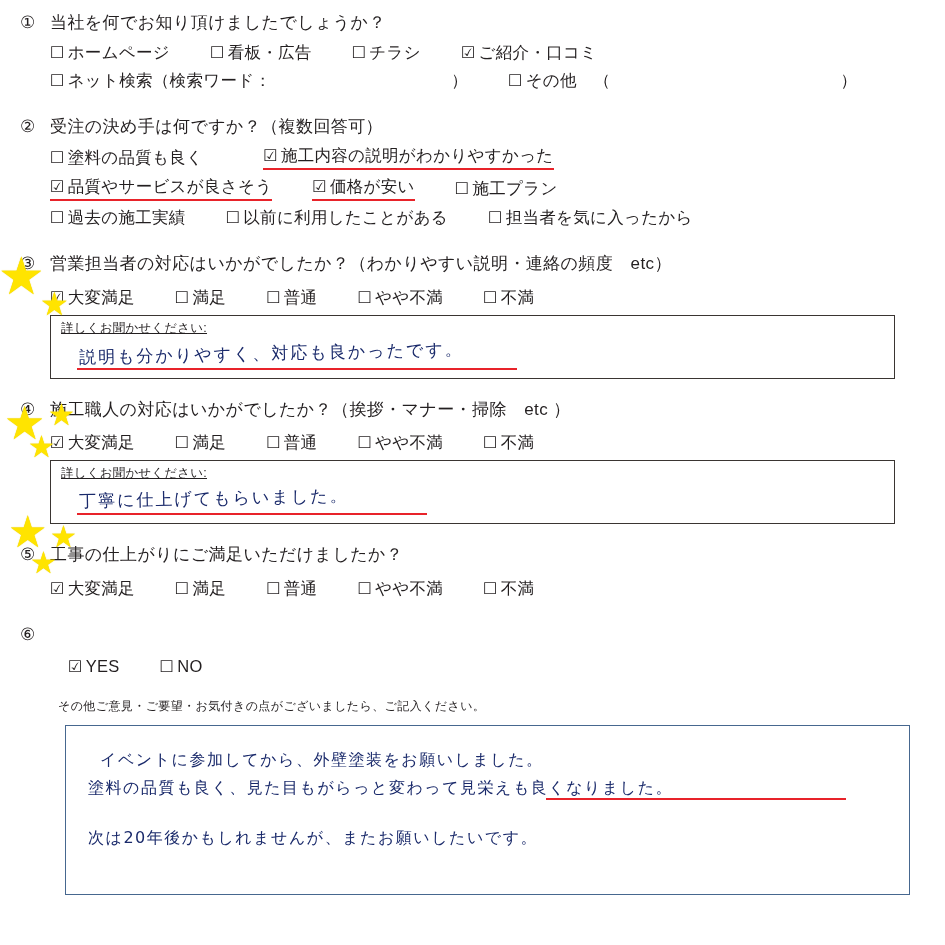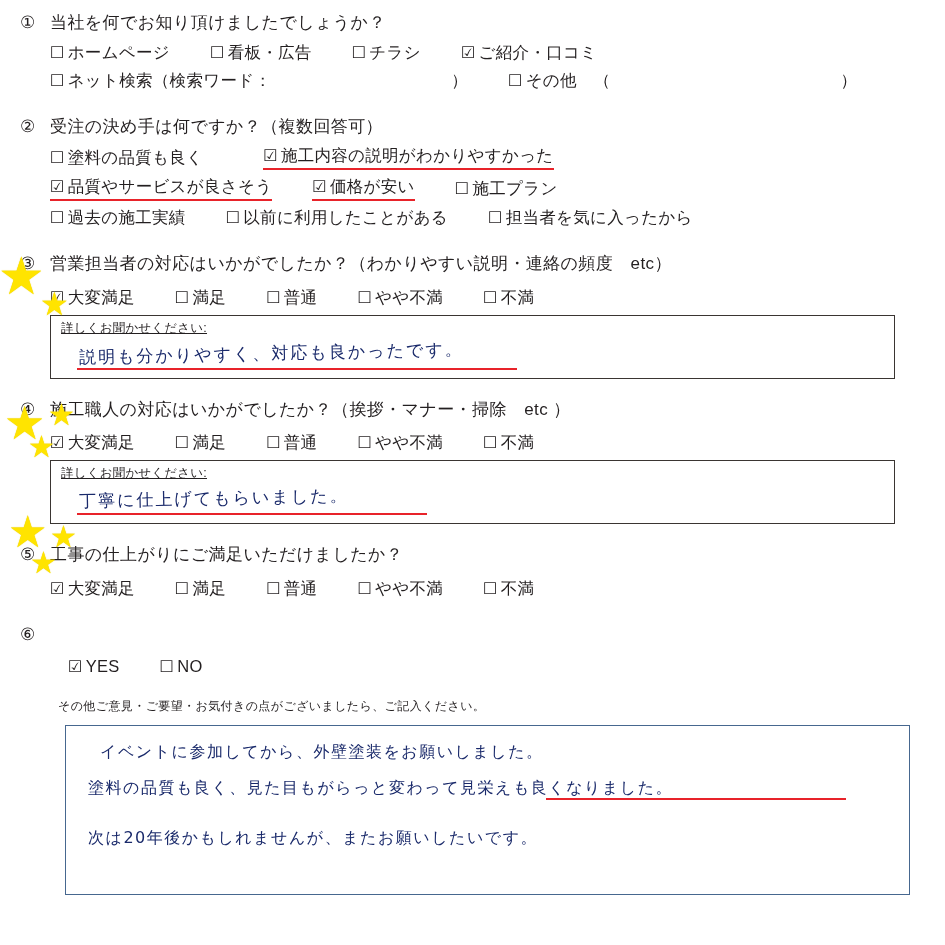--- a/index.html
+++ b/index.html
@@ -359,21 +359,21 @@
         <span class="box">☐</span>
         <span>NO</span>
       </span>
       <span class="sp-sm"></span>
     </div>
   </div>
 
   <div class="q-block mt22">
     <div class="section-label">その他ご意見・ご要望・お気付きの点がございましたら、ご記入ください。</div>
     <div class="free-box" style="width:845px">
-      <span class="free-line" style="left:34px; top:16px;">イベントに参加してから、外壁塗装をお願いしました。</span>
+      <span class="free-line" style="left:34px; top:24px;">イベントに参加してから、外壁塗装をお願いしました。</span>
       <span class="free-line" style="left:22px; top:52px;">塗料の品質も良く、見た目もがらっと変わって見栄えも良くなりました。</span>
       <span class="free-underline" style="left:480px; top:72px; width:300px;"></span>
       <span class="free-line" style="left:22px; top:88px;margin-top:14px;">次は20年後かもしれませんが、またお願いしたいです。</span>
     </div>
   </div>
 
   <span class="star" style="left:-2px; top:250px; font-size:52px;">★</span>
   <span class="star" style="left:40px; top:288px; font-size:32px;">★</span>
   <span class="star" style="left:4px; top:400px; font-size:46px;">★</span>
   <span class="star" style="left:48px; top:400px; font-size:30px;">★</span>

